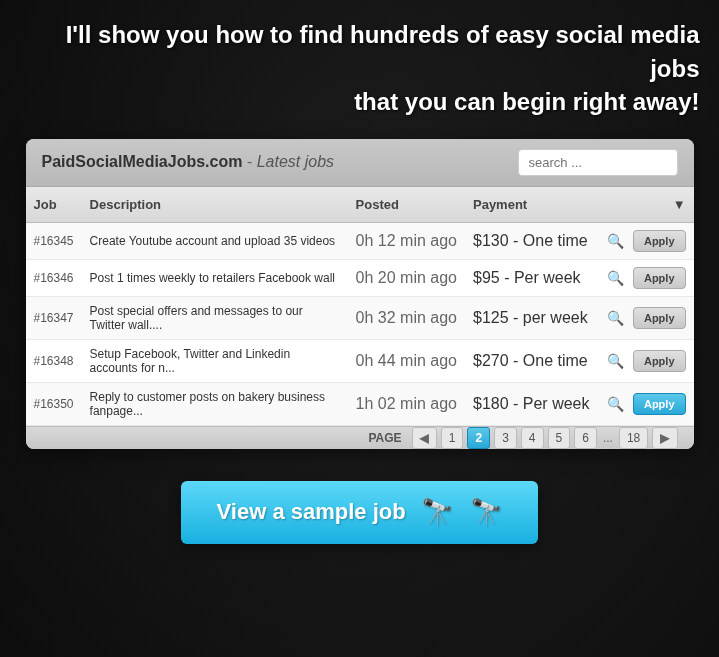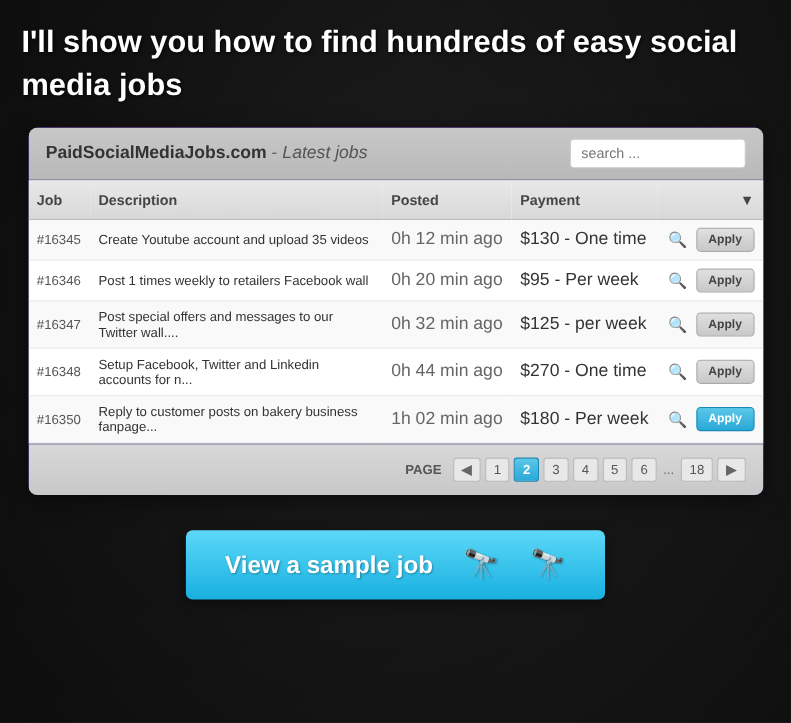--- a/index.html
+++ b/index.html
@@ -29,31 +29,31 @@
       position: relative;
       z-index: 1;
       display: flex;
       flex-direction: column;
       align-items: center;
       padding-top: 18px;
     }
 
     .headline {
       color: #ffffff;
-      text-align: left;
-      font-size: 28px;
+      text-align: right;
+      font-size: 24px;
       font-weight: bold;
       line-height: 1.4;
       margin-bottom: 20px;
       text-shadow: 1px 1px 3px rgba(0,0,0,0.8);
       max-width: 680px;
     }
 
     .card {
-      background: #4c1d95;
+      background: #f9a8d4;
       border-radius: 8px;
       width: 668px;
       overflow: hidden;
       box-shadow: 0 4px 20px rgba(0,0,0,0.5);
     }
 
     .card-header {
       background: linear-gradient(180deg, #c8c8c8 0%, #b8b8b8 100%);
       padding: 10px 16px;
       display: flex;
@@ -187,21 +187,21 @@
     }
 
     .apply-btn.active {
       background: linear-gradient(180deg, #5bc8e8 0%, #29a8d8 100%);
       border: 1px solid #1888b8;
       color: #fff;
     }
 
     .card-footer {
       background: linear-gradient(180deg, #d8d8d8 0%, #c8c8c8 100%);
-      padding: 12px 16px;
+      padding: 0 16px;
       display: flex;
       align-items: center;
       justify-content: flex-end;
       border-top: 1px solid #bbb;
       gap: 4px;
     }
 
     .page-label {
       font-size: 12px;
       color: #555;
@@ -247,36 +247,37 @@
       background: linear-gradient(180deg, #5cd8f8 0%, #18b0e0 100%);
       border: none;
       border-radius: 6px;
       color: #fff;
       font-size: 22px;
       font-weight: bold;
       padding: 16px 36px;
       cursor: pointer;
       display: flex;
       align-items: center;
-      gap: 28px;
+      gap: 16px;
       text-shadow: 1px 1px 2px rgba(0,0,0,0.3);
       box-shadow: 0 4px 12px rgba(0,0,0,0.4);
     }
 
     .cta-icon {
       font-size: 26px;
     }
   </style>
 </head>
 <body>
 
 <div class="page-wrapper">
 
   <div class="headline">
     <span>I'll show you how to find hundreds of easy social media jobs</span><br>
+    <span>that you can begin right away!</span>
   </div>
 
   <div class="card">
 
     <div class="card-header">
       <div class="site-title">
         <span>PaidSocialMediaJobs.com</span><span class="separator"> - </span><span class="subtitle">Latest jobs</span>
       </div>
       <input class="search-box" type="text" placeholder="search ..." style="">
     </div>

